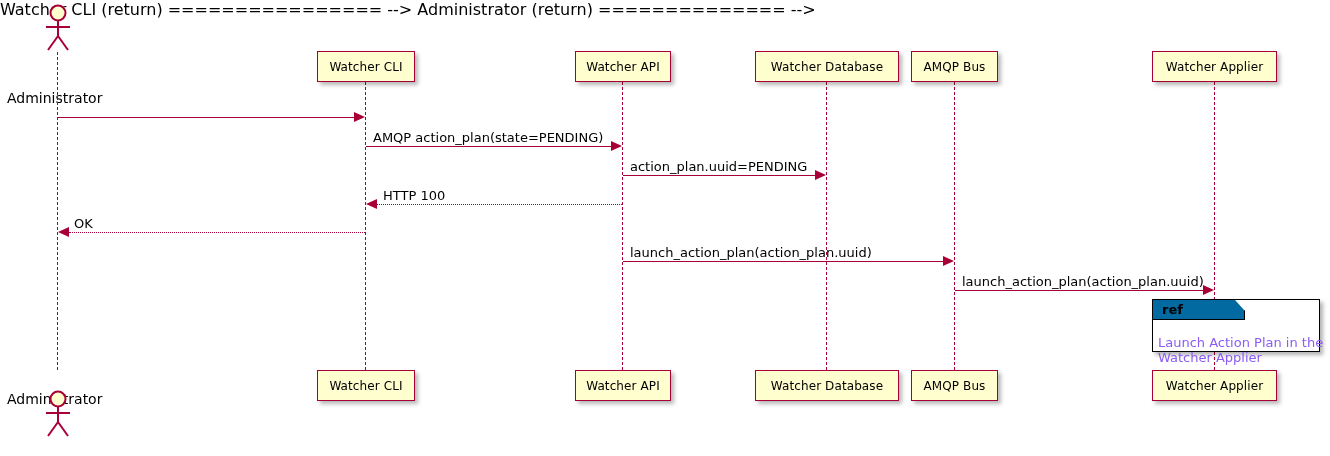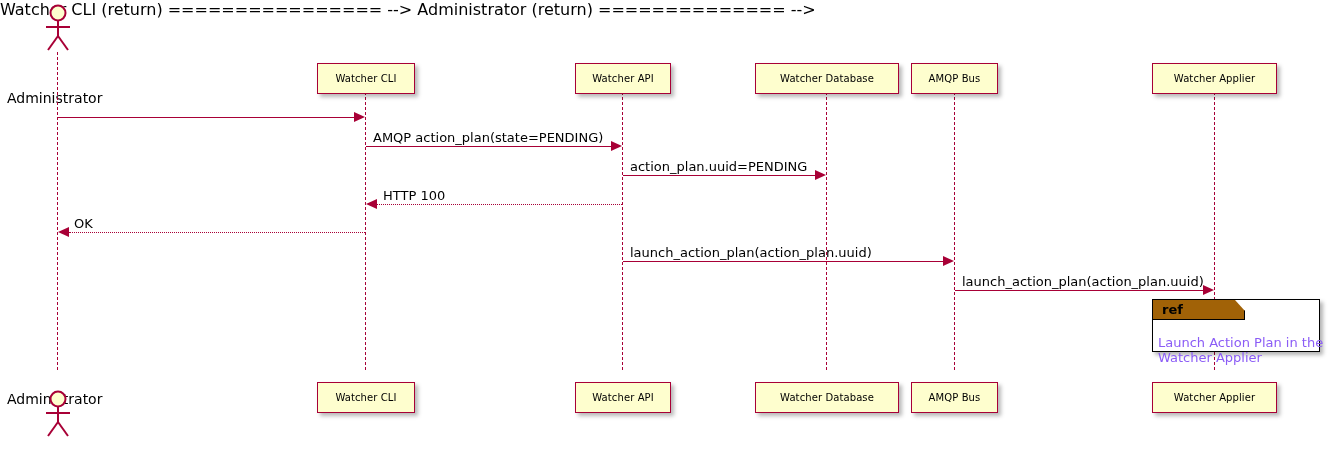--- a/index.html
+++ b/index.html
@@ -18,29 +18,28 @@
     background: #FFFFFF;
     overflow: hidden;
   }
   
   .participant {
     position: absolute;
     box-sizing: border-box;
     background: #FEFECE;
     border: 1.5px solid #A80036;
     color: #000000;
-    font-size: 10px;
+    font-size: 12px;
     line-height: 1;
     display: flex;
     align-items: center;
     justify-content: center;
     white-space: nowrap;
     box-shadow: 3px 3px 4px rgba(0,0,0,0.28);
     letter-spacing: 0.1px;
-    margin-top: 12px;
   }
   
   .actor {
     position: absolute;
     width: 40px;
     height: 48px;
   }
   .actor-label {
     position: absolute;
     font-size: 14px;
@@ -89,21 +88,21 @@
     position: absolute;
     box-sizing: border-box;
     background: #FFFFFF;
     border: 1.5px solid #000000;
     box-shadow: 3px 3px 4px rgba(0,0,0,0.30);
   }
   .ref-tab {
     position: absolute;
     left: 0; top: 0;
     height: 19px;
-    background: #a16207;
+    background: #0369a1;
     border-right: 1.5px solid #000000;
     border-bottom: 1.5px solid #000000;
     display: flex;
     align-items: center;
     padding-left: 9px;
     padding-right: 16px;
     font-size: 13px;
     font-weight: bold;
     color: #000000;
     clip-path: polygon(0 0, calc(100% - 10px) 0, 100% 55%, 100% 100%, 0 100%);

